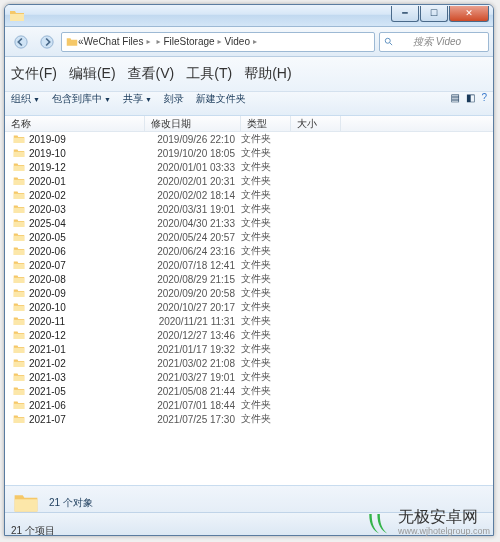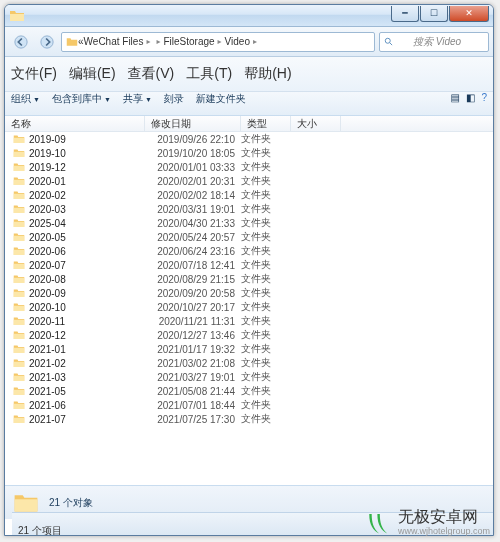--- a/index.html
+++ b/index.html
@@ -41,21 +41,21 @@
 .filelist .row { display: flex; align-items: center; height: 14px; }
 .filelist .row .fic { width: 12px; height: 10px; margin: 0 4px 0 8px; }
 .filelist .row .fname { width: 116px; color: #222; }
 .filelist .row .fdate { width: 96px; color: #555; text-align: right; padding-right: 6px; }
 .filelist .row .ftype { width: 50px; color: #555; }
 
 .detailpane { position: absolute; left: 0; right: 0; bottom: 16px; height: 34px; background: linear-gradient(to bottom, #f0f5fb, #e2ecf6); border-top: 1px solid #c8dcef; display: flex; align-items: center; padding: 0 8px; }
 .detailpane .bigfolder { width: 26px; height: 22px; margin-right: 10px; }
 .detailpane .dtext { font-size: 10px; color: #1a3a5a; }
 
-.statusbar { position: absolute; left: 7px; right: 0; bottom: 0; height: 16px; background: linear-gradient(to bottom, #eef4fa, #dce8f4); border-top: 1px solid #c0d4e8; font-size: 10px; color: #333; padding: 11px 6px; }
+.statusbar { position: absolute; left: 0; right: 0; bottom: 0; height: 16px; background: linear-gradient(to bottom, #eef4fa, #dce8f4); border-top: 1px solid #c0d4e8; font-size: 10px; color: #333; padding: 11px 6px; }
 
 .folder-svg { display: block; }
 
 .watermark { position: absolute; right: 10px; bottom: 6px; display: flex; align-items: center; font-size: 16px; color: #333; font-weight: 500; pointer-events: none; }
 .watermark .logo { width: 26px; height: 26px; margin-right: 6px; position: relative; }
 .watermark .sub { font-size: 9px; color: #999; display: block; margin-top: -2px; }
 </style>
 </head>
 <body>
 

